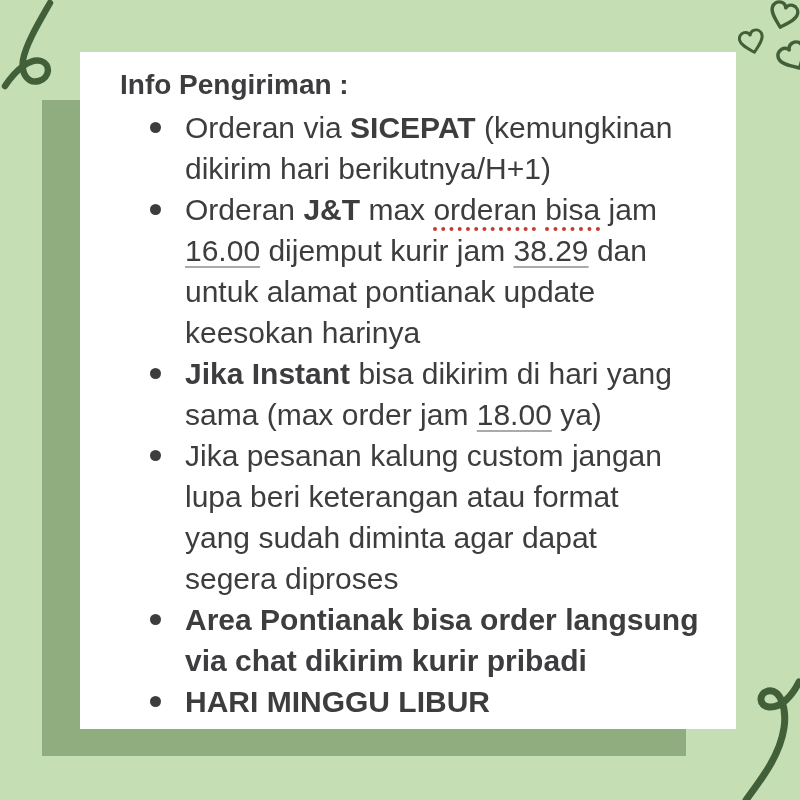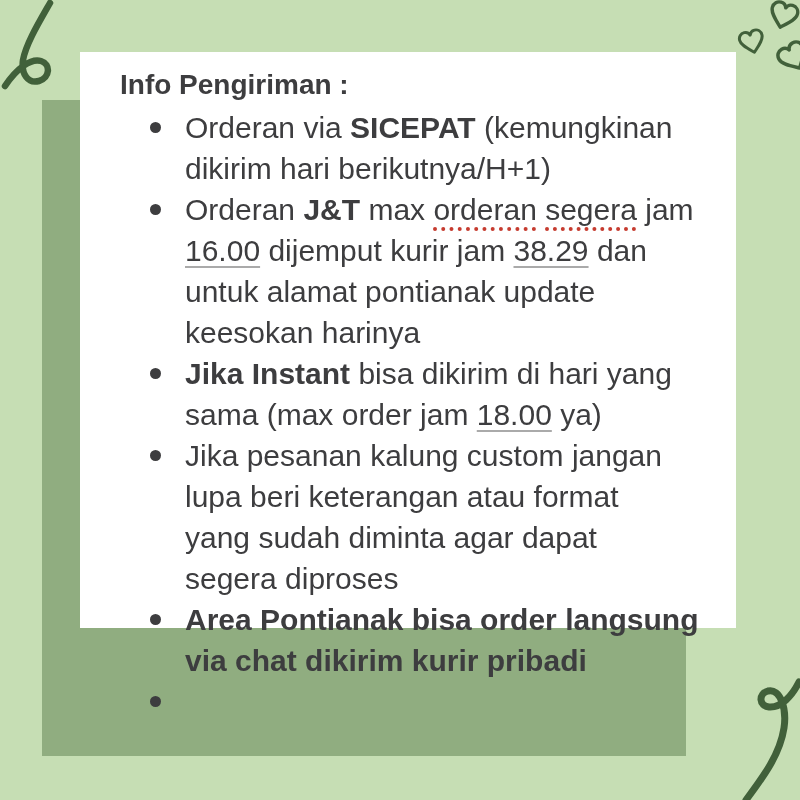--- a/index.html
+++ b/index.html
@@ -19,21 +19,21 @@
   }
   .poster{
     position:relative;width:800px;height:800px;
     background:var(--background);
   }
   .shadow-panel{
     position:absolute;left:42px;top:100px;width:644px;height:656px;
     background:var(--shadow-panel);
   }
   .card{
-    position:absolute;left:80px;top:52px;width:656px;height:576px;
+    position:absolute;left:80px;top:52px;width:656px;height:677px;
     background:var(--card);
     box-sizing:border-box;
     padding:14px 28px 0 40px;
     color:var(--text);
   }
   .heading{
     margin:0;
     font-size:28px;
     line-height:38px;
     font-weight:700;
@@ -84,33 +84,33 @@
 
 <div class="poster">
 
   <div class="shadow-panel"></div>
 
   <div class="card">
     <h1 class="heading">Info Pengiriman :</h1>
     <ul class="shipping-list">
         <li><span class="dot"></span><span class="seg">Orderan via </span><span class="seg b">SICEPAT</span><span class="seg"> (kemungkinan
 dikirim hari berikutnya/H+1)</span></li>
-        <li><span class="dot"></span><span class="seg">Orderan </span><span class="seg b">J&amp;T</span><span class="seg"> max </span><span class="seg r">orderan</span><span class="seg"> </span><span class="seg r">segera</span><span class="seg"> jam
+        <li><span class="dot"></span><span class="seg">Orderan </span><span class="seg b">J&amp;T</span><span class="seg"> max </span><span class="seg r">orderan</span><span class="seg"> </span><span class="seg r">bisa</span><span class="seg"> jam
 </span><span class="seg u">16.00</span><span class="seg"> dijemput kurir jam </span><span class="seg u">38.29</span><span class="seg"> dan
 untuk alamat pontianak update
 keesokan harinya</span></li>
         <li><span class="dot"></span><span class="seg b">Jika Instant</span><span class="seg"> bisa dikirim di hari yang
 sama (max order jam </span><span class="seg u">18.00</span><span class="seg"> ya)</span></li>
         <li><span class="dot"></span><span class="seg">Jika pesanan kalung custom jangan
 lupa beri keterangan atau format
 yang sudah diminta agar dapat
 segera diproses</span></li>
         <li><span class="dot"></span><span class="seg b">Area Pontianak bisa order langsung
 via chat dikirim kurir pribadi</span></li>
-        <li><span class="dot"></span></li>
+        <li><span class="dot"></span><span class="seg b">HARI MINGGU LIBUR</span></li>
       </ul>
   </div>
 
   <svg class="doodle doodle-top-left" width="64" height="94" viewBox="0 0 64 94">
     <path d="M50 3 C38 24 26 44 23 60 C21 74 28 84 39 81 C50 78 51 64 41 61 C31 58 17 68 5 86" stroke-width="6.5" stroke-linecap="round"></path>
   </svg>
 
   <svg class="doodle doodle-top-right" width="76" height="96" viewBox="0 0 76 96">
     <g>
       <path d="M12 20.5 C7.2 16 2 11.8 2 7.4 C2 4 4.4 1.8 7.4 1.8 C9.7 1.8 11.3 3.1 12 5.1 C12.7 3.1 14.3 1.8 16.6 1.8 C19.6 1.8 22 4 22 7.4 C22 11.8 16.8 16 12 20.5 Z" transform="translate(14,29) scale(1.15) rotate(-14 12 11)" stroke-width="2.6" stroke-linecap="round" stroke-linejoin="round"></path>

